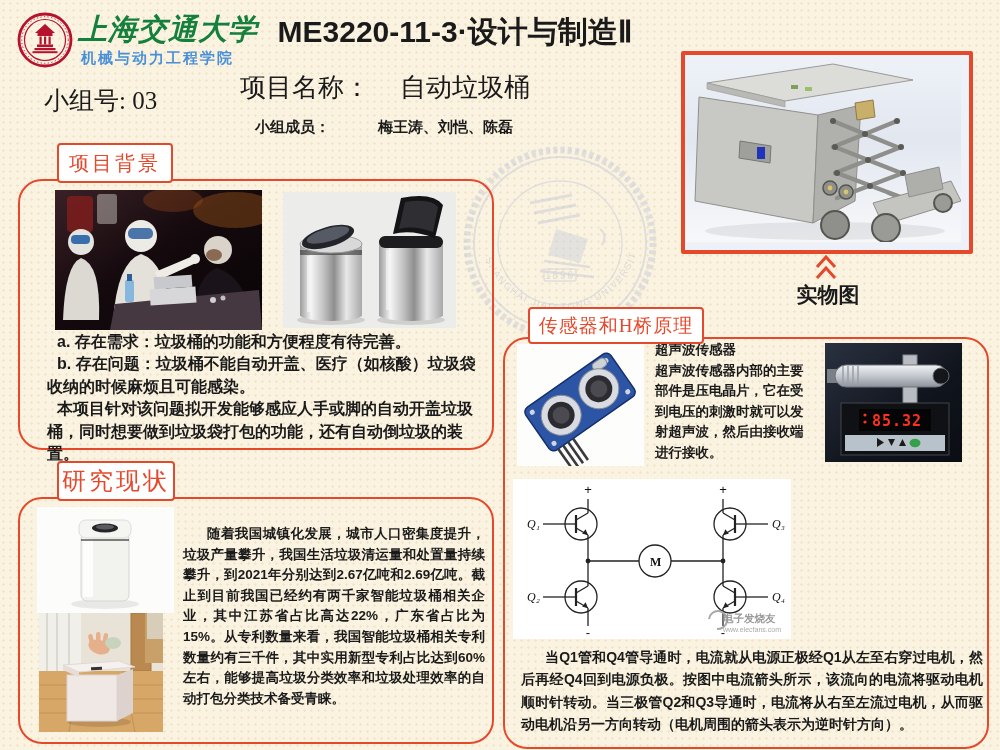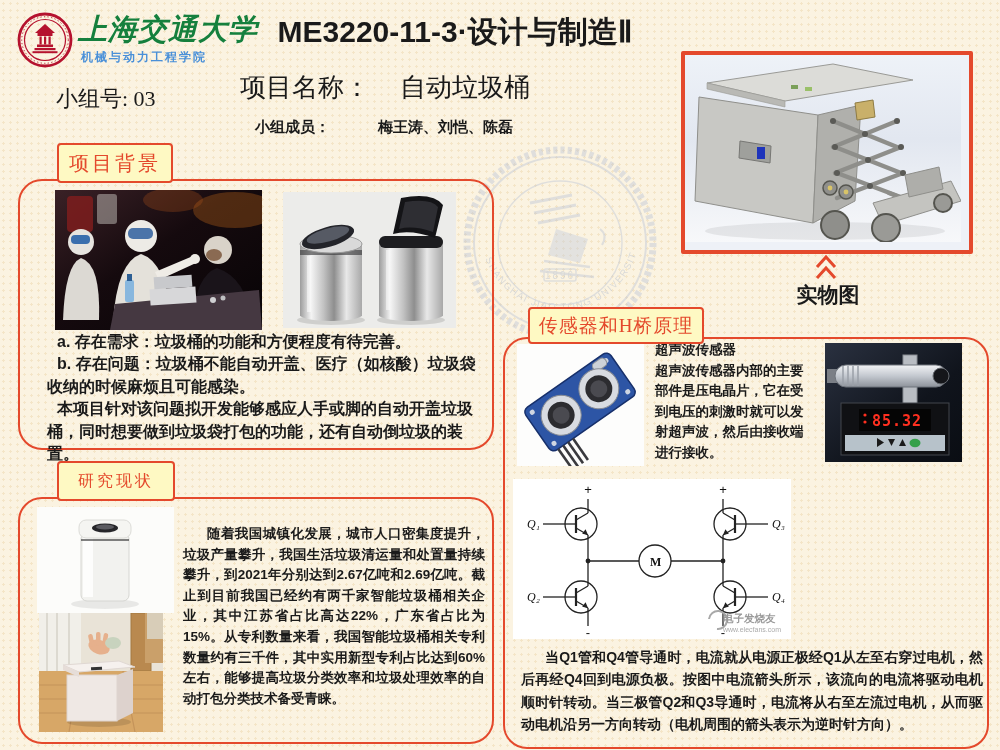--- a/index.html
+++ b/index.html
@@ -7,41 +7,41 @@
           font-family:"Liberation Sans",sans-serif;color:#1a1a1a;}
   .poster::before{content:"";position:absolute;inset:0;
           background-image:radial-gradient(circle,#E9CF9C 1.05px,rgba(0,0,0,0) 1.35px);
           background-size:7px 7px;opacity:.38;pointer-events:none;z-index:0;}
   .abs{position:absolute;}
   .serif{font-family:"Liberation Serif",serif;}
 
   
   .univ-name{left:78px;top:10px;font-size:29px;font-weight:bold;font-style:italic;
              color:#15803d;letter-spacing:1px;z-index:2;}
-  .school-name{left:81px;top:49px;font-size:12px;font-weight:bold;color:#4a90d8;letter-spacing:2px;z-index:2;}
-  .group-no{left:56px;top:84px;font-size:22px;z-index:2;}
+  .school-name{left:81px;top:49px;font-size:15px;font-weight:bold;color:#4a90d8;letter-spacing:2px;z-index:2;}
+  .group-no{left:44px;top:84px;font-size:25px;z-index:2;}
   .course-title{left:235px;top:12px;width:440px;text-align:center;font-size:30px;font-weight:600;z-index:2;}
   .project-row{left:240px;top:70px;font-size:26px;z-index:2;}
   .project-row .pname{margin-left:30px;}
   .meta-row{left:255px;top:118px;display:flex;font-size:15px;font-weight:bold;z-index:2;}
   .meta-row.adv{top:140px;}
   .meta-row .lbl{width:123px;}
 
   
-  .tab{border:2px solid #e4492c;border-radius:4px;background:#fef9c3;color:#e4492c;
+  .tab{border:2px solid #e4492c;border-radius:4px;background:#ffffff;color:#e4492c;
        display:flex;align-items:center;justify-content:center;
        font-family:"Liberation Serif",serif;letter-spacing:3px;z-index:3;}
   .panel{border:2.5px solid #e4492c;border-radius:24px;background:transparent;z-index:1;}
 
   .tab-bg{left:57px;top:143px;width:112px;height:36px;font-size:20px;}
   .panel-bg{left:18px;top:179px;width:472px;height:267px;}
   .bg-text{left:47px;top:331px;width:442px;font-size:16px;line-height:22.4px;font-weight:600;z-index:2;}
   .bg-text p{margin:0;text-indent:10px;}
 
-  .tab-research{left:57px;top:461px;width:114px;height:36px;font-size:16px;}
+  .tab-research{left:57px;top:461px;width:114px;height:36px;font-size:24px;}
   .panel-research{left:18px;top:497px;width:472px;height:243px;}
   .research-text{left:183px;top:524px;width:302px;font-size:13.5px;line-height:20.6px;
                  font-weight:600;text-align:justify;text-indent:24px;z-index:2;}
 
   .fig{z-index:2;overflow:hidden;}
   .fig svg{display:block;}
 
   .cad-frame{left:681px;top:51px;width:284px;height:195px;border:4px solid #e4492c;
              border-radius:2px;background:#eef1f7;z-index:2;}
   .chevron{left:812px;top:254px;z-index:2;}

